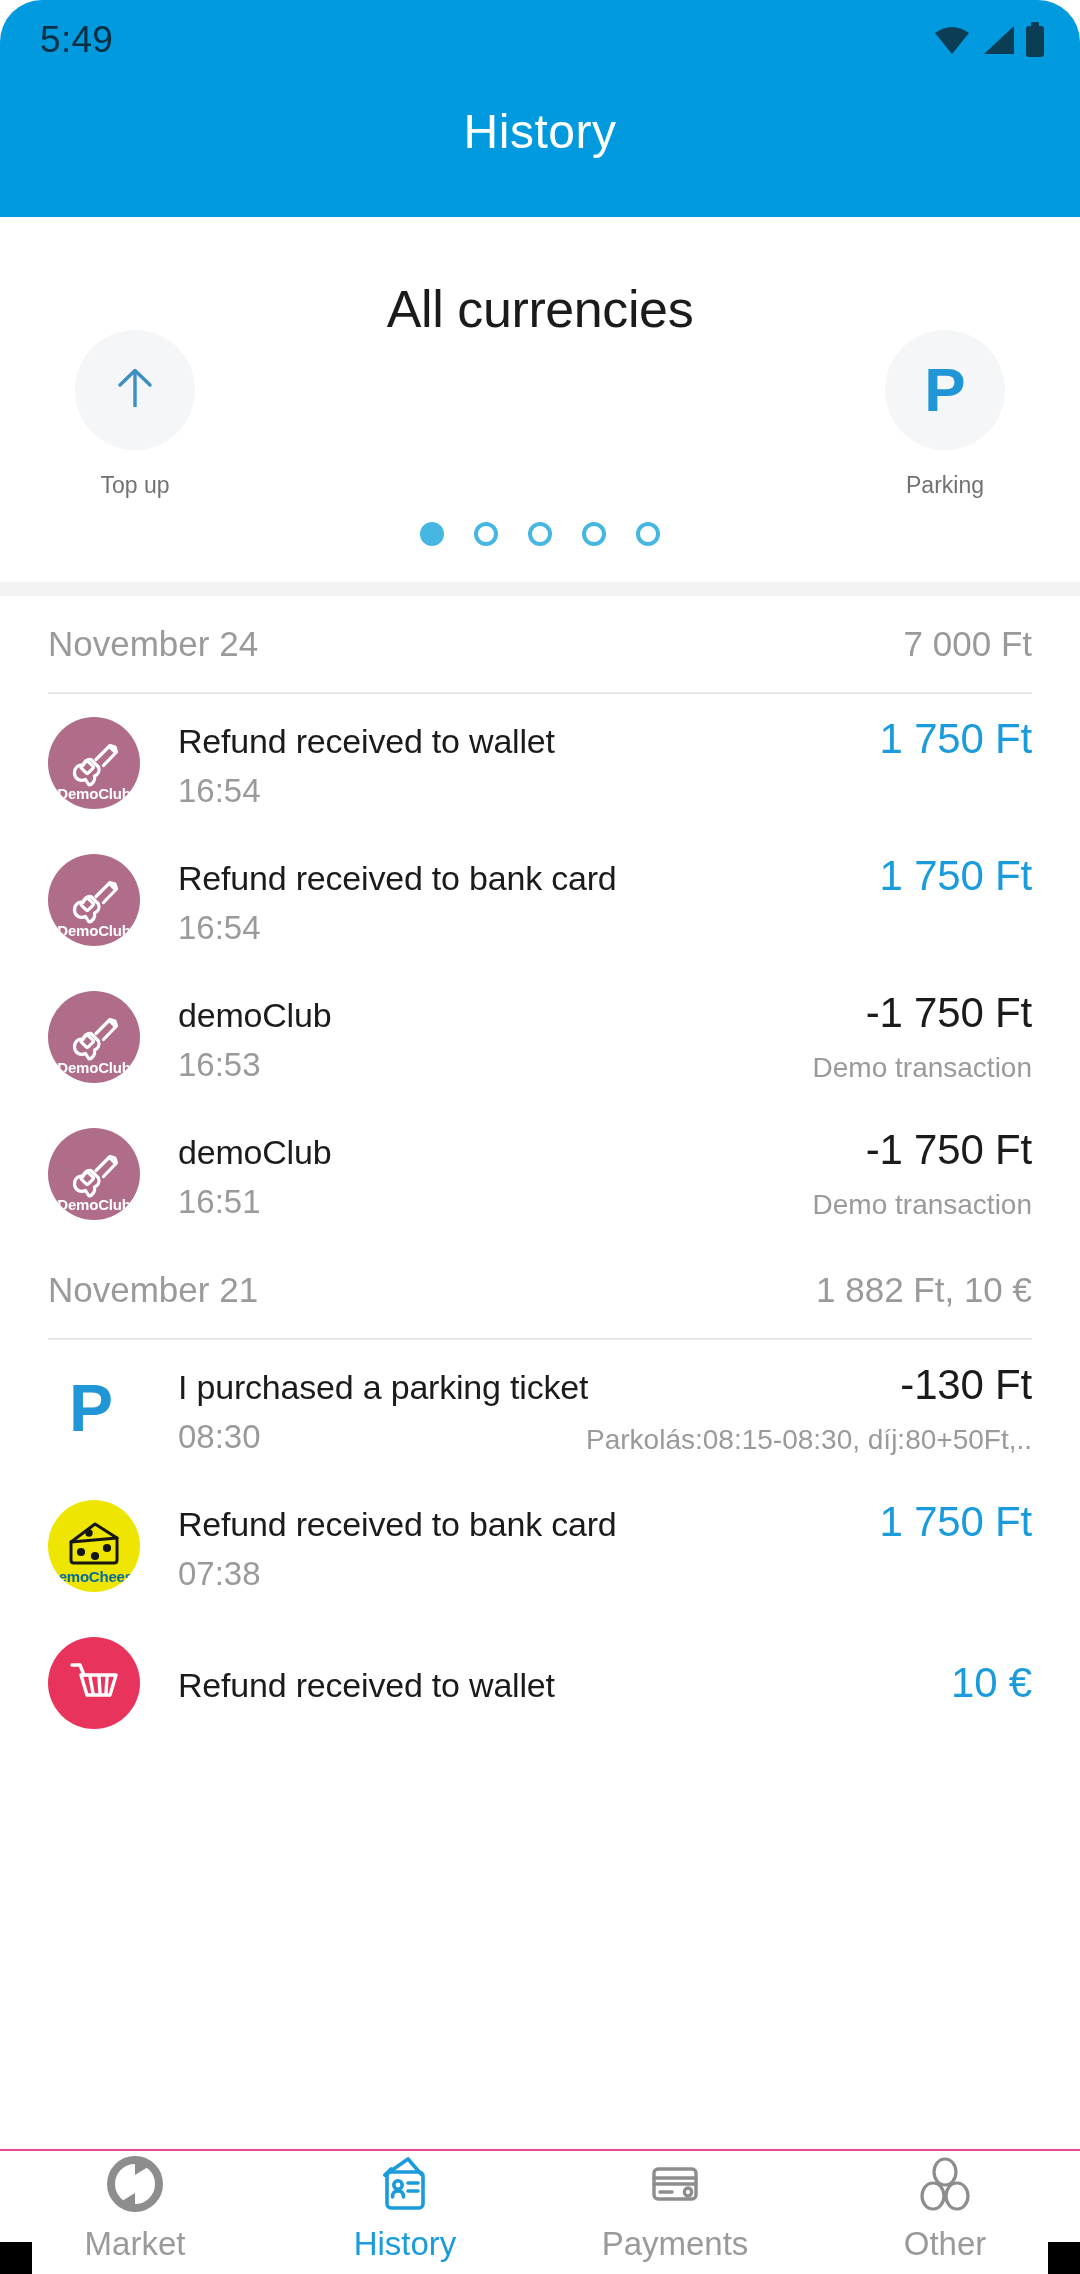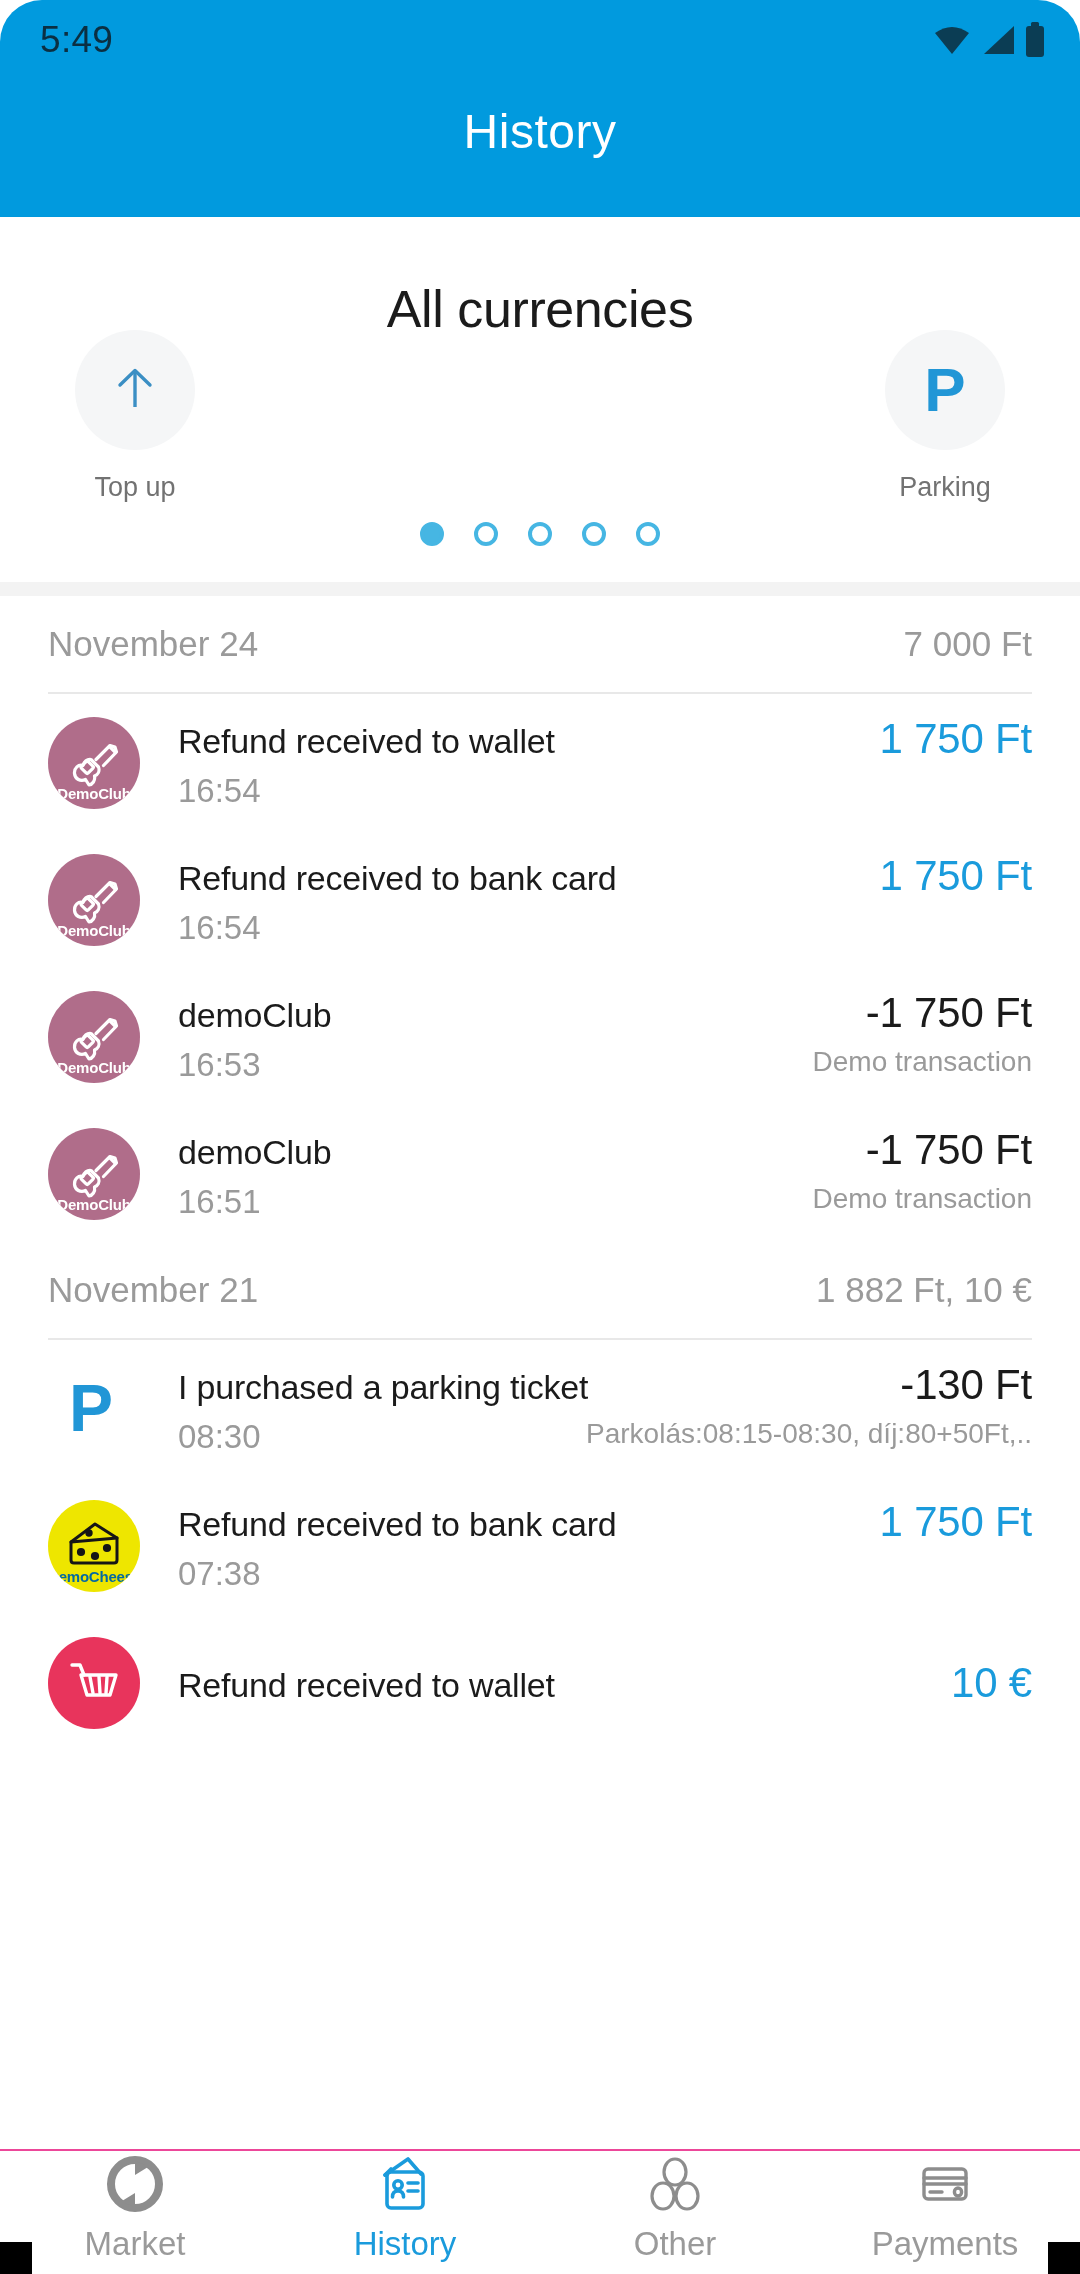--- a/index.html
+++ b/index.html
@@ -72,21 +72,21 @@
   .action.left  { left:35px; }
   .action.right { right:35px; }
   .action-circle {
     width:120px; height:120px;
     border-radius:50%;
     background:#f5f6f7;
     display:flex; align-items:center; justify-content:center;
   }
   .action-label {
     margin-top:22px;
-    font-size:27px;
+    font-size:23px;
     color:#727272;
   }
   .park-p {
     font-size:62px;
     color:#2196d6;
     font-weight:bold;
     line-height:1;
     font-family:"Liberation Sans", sans-serif;
   }
   .dots {
@@ -171,21 +171,21 @@
     letter-spacing:-0.2px;
   }
   .txn-amount {
     font-size:42px; white-space:nowrap;
     letter-spacing:-0.2px;
   }
   .txn-amount.pos { color:#1a9bdc; }
   .txn-amount.neg { color:#1b1b1b; }
   .txn-sub {
     margin-top:9px;
-    display:flex; align-items:flex-start; justify-content:space-between;
+    display:flex; align-items:flex-end; justify-content:space-between;
     gap:18px;
   }
   .txn-time {
     font-size:33px; color:#9a9a9a; white-space:nowrap;
   }
   .txn-note {
     font-size:28px; color:#9a9a9a;
     white-space:nowrap; overflow:hidden; text-overflow:ellipsis;
     text-align:right;
   }
@@ -485,39 +485,39 @@
               <path d="M18.5 44 Q18.5 38 24 38 Q29.5 38 29.5 44"></path>
               <path d="M34 30 L44 30 M34 38 L44 38"></path>
             </g>
           </svg>
         </div>
         <div class="nav-label">History</div>
       </div>
       <div class="nav-item">
         <div class="nav-icon">
           <svg width="62" height="62" viewBox="0 0 62 62">
-            <g fill="none" stroke="#8d8d8d" stroke-width="3.2">
-              <ellipse cx="31" cy="19" rx="11" ry="13"></ellipse>
-              <ellipse cx="19" cy="43" rx="11" ry="13"></ellipse>
-              <ellipse cx="43" cy="43" rx="11" ry="13"></ellipse>
-            </g>
-          </svg>
-        </div>
-        <div class="nav-label">Other</div>
-      </div>
-      <div class="nav-item">
-        <div class="nav-icon">
-          <svg width="62" height="62" viewBox="0 0 62 62">
             <g fill="none" stroke="#8d8d8d" stroke-width="3.4" stroke-linejoin="round" stroke-linecap="round">
               <rect x="10" y="16" width="42" height="30" rx="4"></rect>
               <path d="M10 25 L52 25 M10 31 L52 31"></path>
               <path d="M16 39 L28 39"></path>
               <ellipse cx="44" cy="39" rx="3.6" ry="4"></ellipse>
             </g>
           </svg>
         </div>
         <div class="nav-label">Payments</div>
       </div>
+      <div class="nav-item">
+        <div class="nav-icon">
+          <svg width="62" height="62" viewBox="0 0 62 62">
+            <g fill="none" stroke="#8d8d8d" stroke-width="3.2">
+              <ellipse cx="31" cy="19" rx="11" ry="13"></ellipse>
+              <ellipse cx="19" cy="43" rx="11" ry="13"></ellipse>
+              <ellipse cx="43" cy="43" rx="11" ry="13"></ellipse>
+            </g>
+          </svg>
+        </div>
+        <div class="nav-label">Other</div>
+      </div>
     </div>
 
   <div class="corner-notch" style="left:0"></div>
   <div class="corner-notch" style="right:0"></div>
 </div>
 
 </body></html>

